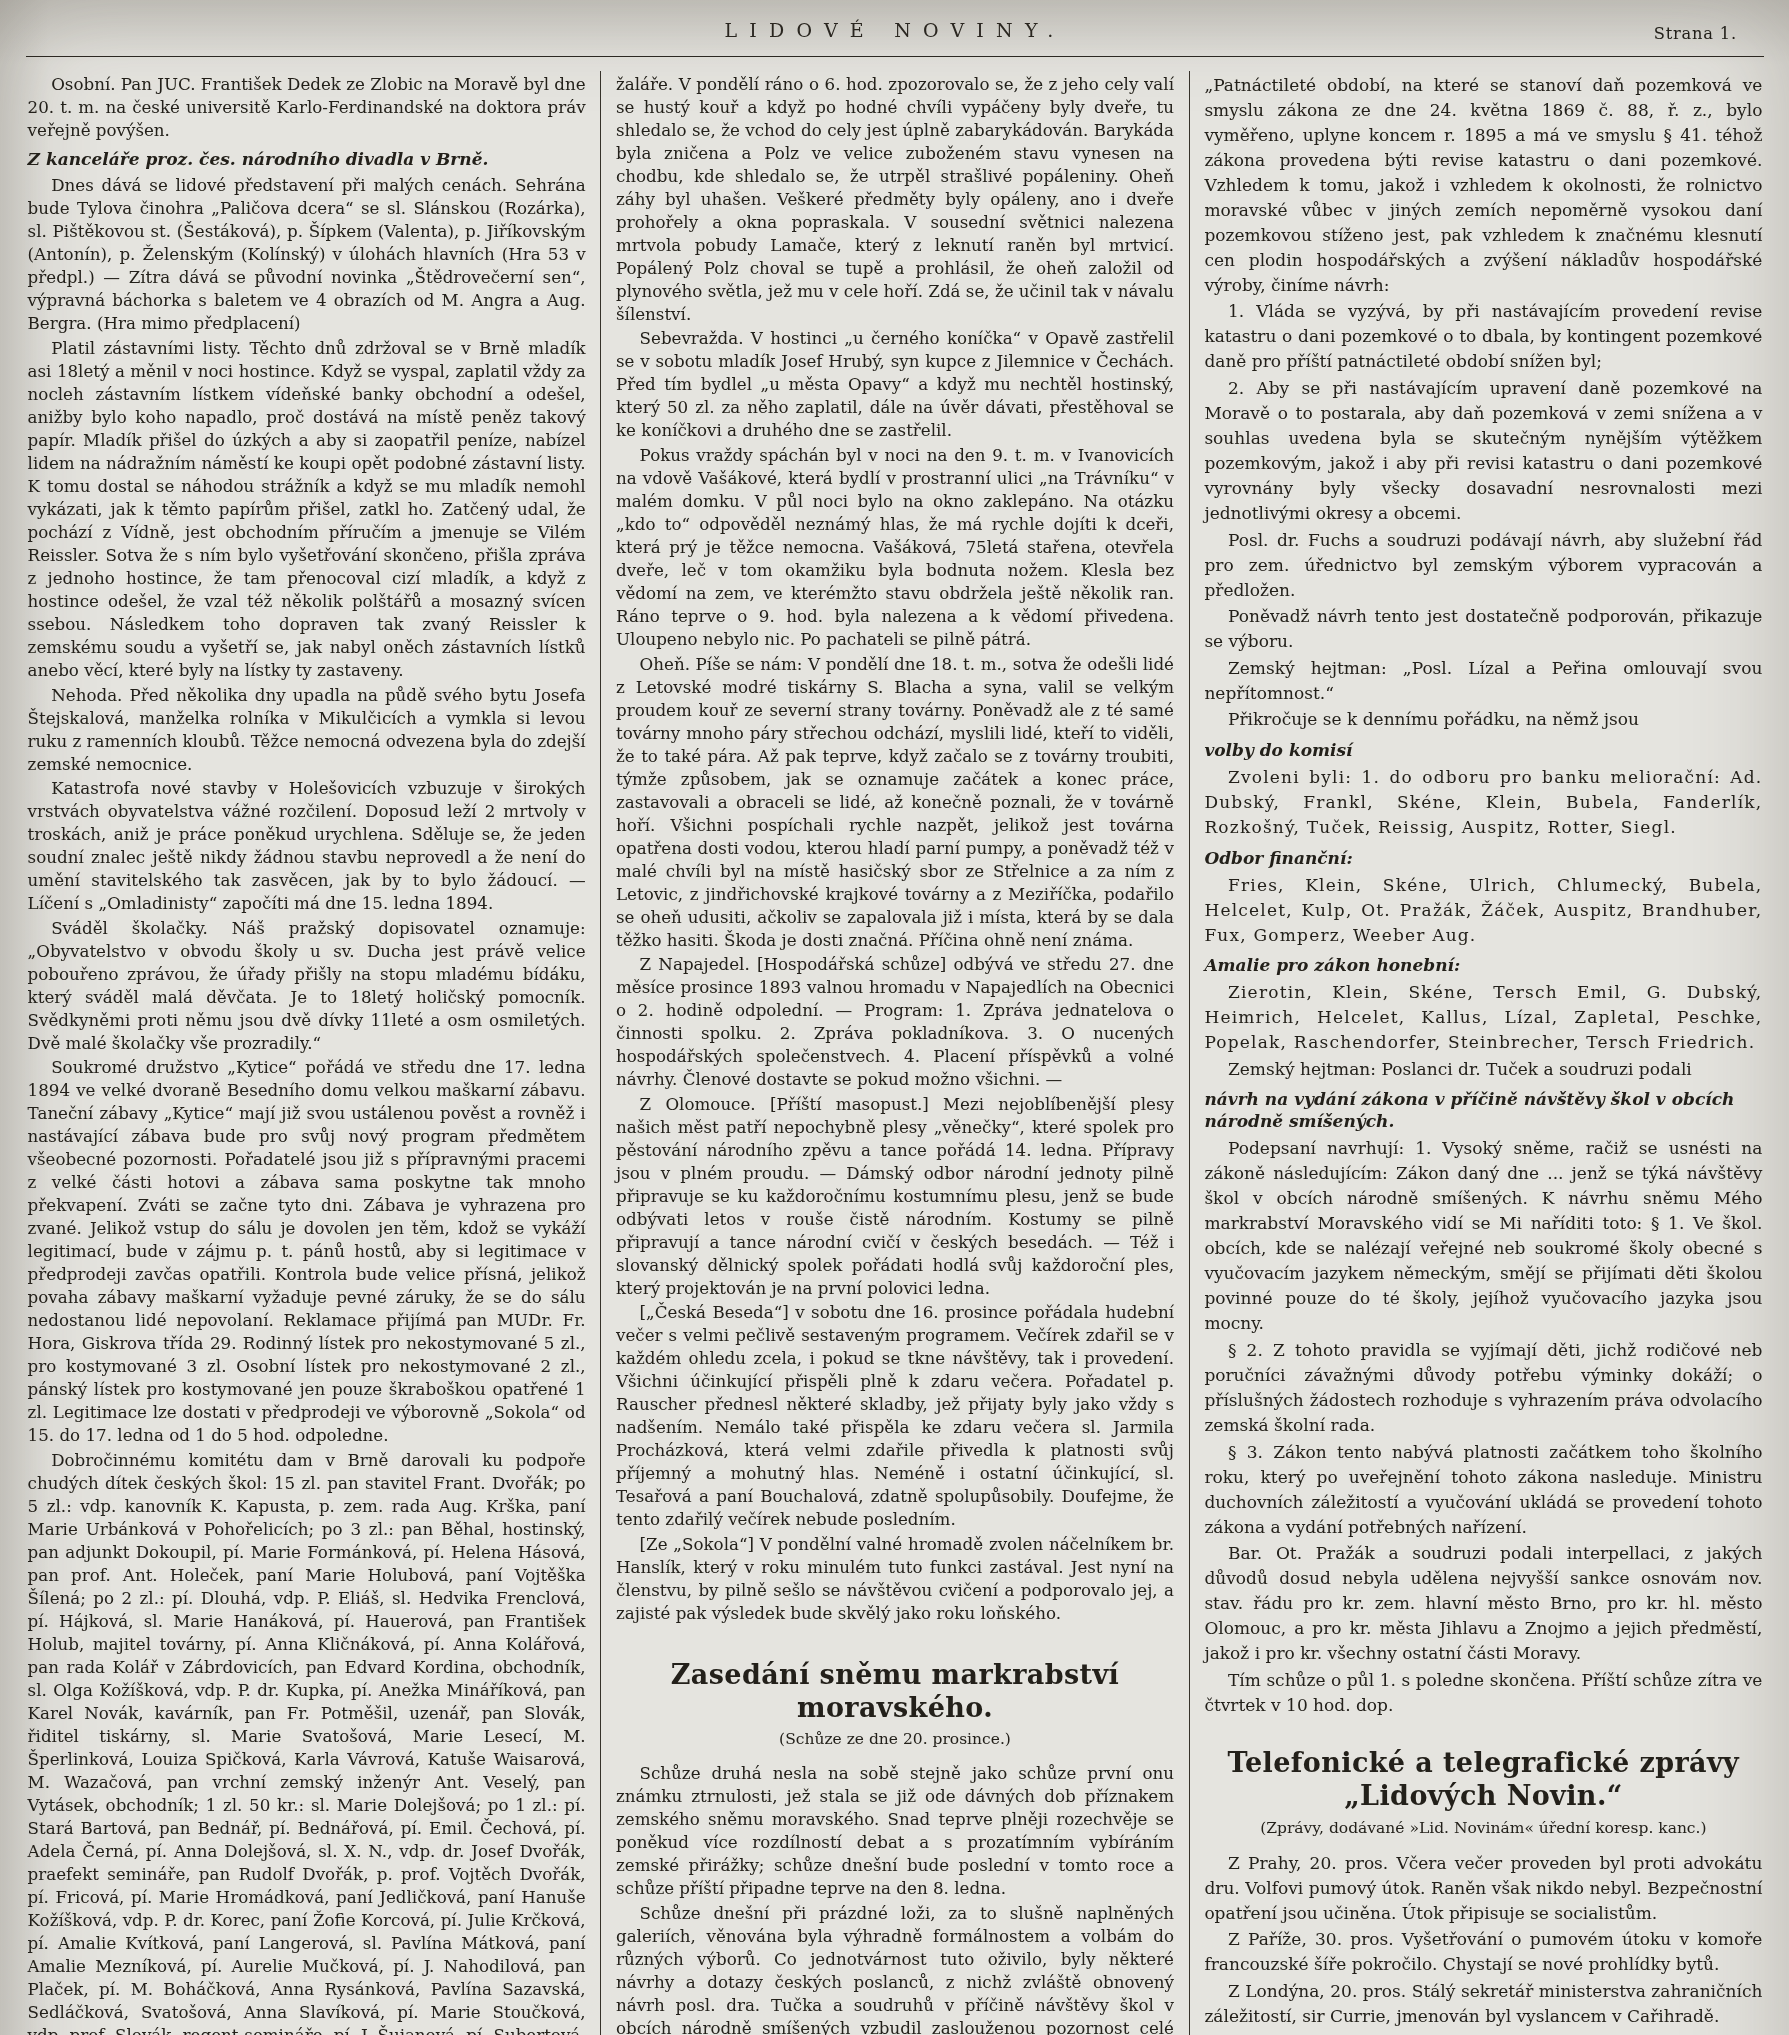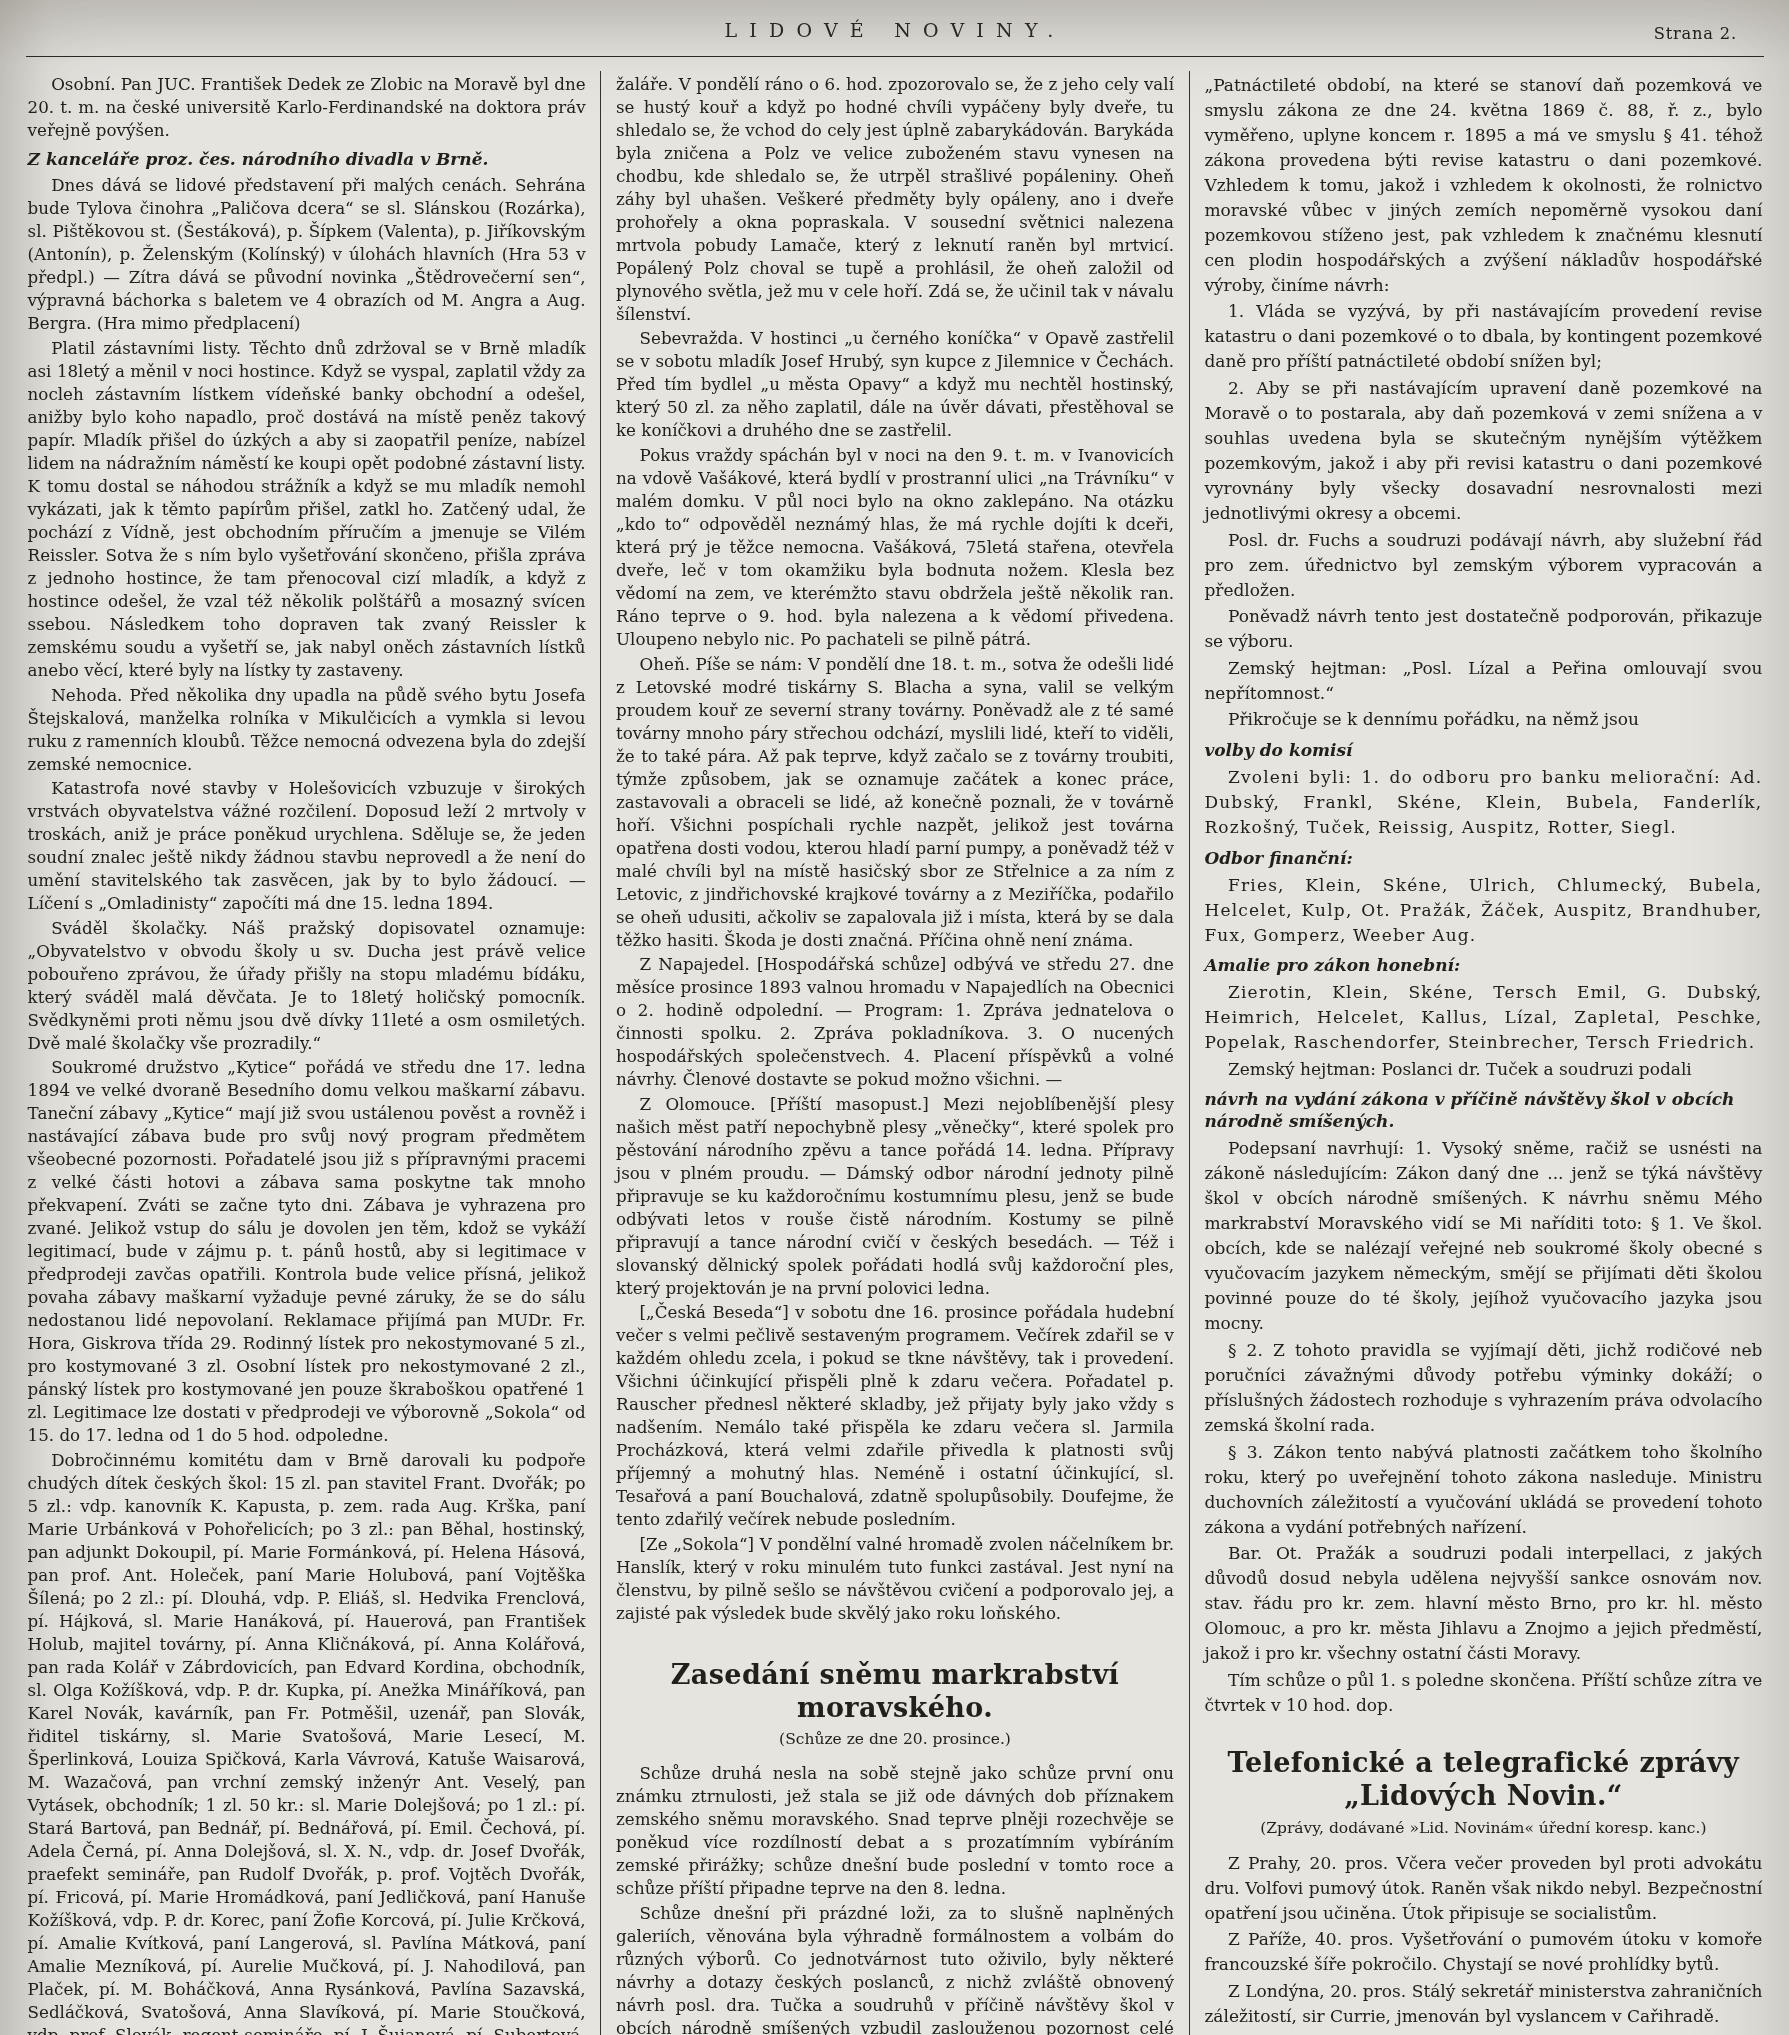--- a/index.html
+++ b/index.html
@@ -100,21 +100,21 @@
   .gap { width: 100%; }
 
   .col-right .para { font-size: 17px; line-height: 25px; }
 </style>
 </head>
 <body>
 
 <div class="page">
   <header class="page-header">
     <div class="masthead">LIDOVÉ NOVINY.</div>
-    <div class="page-number">Strana 2.</div>
+    <div class="page-number">Strana 1.</div>
   </header>
   <div class="header-rule"></div>
 
   <main class="columns">
     <section class="col col-left">
         <p class="para"><b class="lead">Osobní. </b>Pan JUC. František Dedek ze Zlobic na Moravě byl dne 20. t. m. na české universitě Karlo-Ferdinandské na doktora práv veřejně povýšen.</p>
         <h3 class="article-heading">Z kanceláře proz. čes. národního divadla v Brně.</h3>
         <p class="para">Dnes dává se lidové představení při malých cenách. Sehrána bude Tylova činohra „Paličova dcera“ se sl. Slánskou (Rozárka), sl. Pištěkovou st. (Šestáková), p. Šípkem (Valenta), p. Jiříkovským (Antonín), p. Želenským (Kolínský) v úlohách hlavních (Hra 53 v předpl.) — Zítra dává se původní novinka „Štědrovečerní sen“, výpravná báchorka s baletem ve 4 obrazích od M. Angra a Aug. Bergra. (Hra mimo předplacení)</p>
         <p class="para"><b class="lead">Platil zástavními listy. </b>Těchto dnů zdržoval se v Brně mladík asi 18letý a měnil v noci hostince. Když se vyspal, zaplatil vždy za nocleh zástavním lístkem vídeňské banky obchodní a odešel, anižby bylo koho napadlo, proč dostává na místě peněz takový papír. Mladík přišel do úzkých a aby si zaopatřil peníze, nabízel lidem na nádražním náměstí ke koupi opět podobné zástavní listy. K tomu dostal se náhodou strážník a když se mu mladík nemohl vykázati, jak k těmto papírům přišel, zatkl ho. Zatčený udal, že pochází z Vídně, jest obchodním příručím a jmenuje se Vilém Reissler. Sotva že s ním bylo vyšetřování skončeno, přišla zpráva z jednoho hostince, že tam přenocoval cizí mladík, a když z hostince odešel, že vzal též několik polštářů a mosazný svícen ssebou. Následkem toho dopraven tak zvaný Reissler k zemskému soudu a vyšetří se, jak nabyl oněch zástavních lístků anebo věcí, které byly na lístky ty zastaveny.</p>
         <p class="para"><b class="lead">Nehoda. </b>Před několika dny upadla na půdě svého bytu Josefa Štejskalová, manželka rolníka v Mikulčicích a vymkla si levou ruku z ramenních kloubů. Těžce nemocná odvezena byla do zdejší zemské nemocnice.</p>
@@ -156,19 +156,19 @@
         <h3 class="article-heading">návrh na vydání zákona v příčině návštěvy škol v obcích národně smíšených.</h3>
         <p class="para">Podepsaní navrhují: 1. Vysoký sněme, račiž se usnésti na zákoně následujícím: Zákon daný dne ... jenž se týká návštěvy škol v obcích národně smíšených. K návrhu sněmu Mého markrabství Moravského vidí se Mi naříditi toto: § 1. Ve škol. obcích, kde se nalézají veřejné neb soukromé školy obecné s vyučovacím jazykem německým, smějí se přijímati děti školou povinné pouze do té školy, jejíhož vyučovacího jazyka jsou mocny.</p>
         <p class="para">§ 2. Z tohoto pravidla se vyjímají děti, jichž rodičové neb poručníci závažnými důvody potřebu výminky dokáží; o příslušných žádostech rozhoduje s vyhrazením práva odvolacího zemská školní rada.</p>
         <p class="para">§ 3. Zákon tento nabývá platnosti začátkem toho školního roku, který po uveřejnění tohoto zákona nasleduje. Ministru duchovních záležitostí a vyučování ukládá se provedení tohoto zákona a vydání potřebných nařízení.</p>
         <p class="para">Bar. Ot. Pražák a soudruzi podali interpellaci, z jakých důvodů dosud nebyla udělena nejvyšší sankce osnovám nov. stav. řádu pro kr. zem. hlavní město Brno, pro kr. hl. město Olomouc, a pro kr. města Jihlavu a Znojmo a jejich předměstí, jakož i pro kr. všechny ostatní části Moravy.</p>
         <p class="para">Tím schůze o půl 1. s poledne skončena. Příští schůze zítra ve čtvrtek v 10 hod. dop.</p>
         <div class="gap" style="height: 16.3px;"></div>
         <h2 class="major-heading">Telefonické a telegrafické zprávy „Lidových Novin.“</h2>
         <p class="sub-heading">(Zprávy, dodávané »Lid. Novinám« úřední koresp. kanc.)</p>
         <p class="para"><b class="lead">Z Prahy, 20. pros. </b>Včera večer proveden byl proti advokátu dru. Volfovi pumový útok. Raněn však nikdo nebyl. Bezpečnostní opatření jsou učiněna. Útok připisuje se socialistům.</p>
-        <p class="para"><b class="lead">Z Paříže, 40. pros. </b>Vyšetřování o pumovém útoku v komoře francouzské šíře pokročilo. Chystají se nové prohlídky bytů.</p>
+        <p class="para"><b class="lead">Z Paříže, 30. pros. </b>Vyšetřování o pumovém útoku v komoře francouzské šíře pokročilo. Chystají se nové prohlídky bytů.</p>
         <p class="para"><b class="lead">Z Londýna, 20. pros. </b>Stálý sekretář ministerstva zahraničních záležitostí, sir Currie, jmenován byl vyslancem v Cařihradě.</p>
       </section>
   </main>
 
 </div>
 
 
 </body></html>

